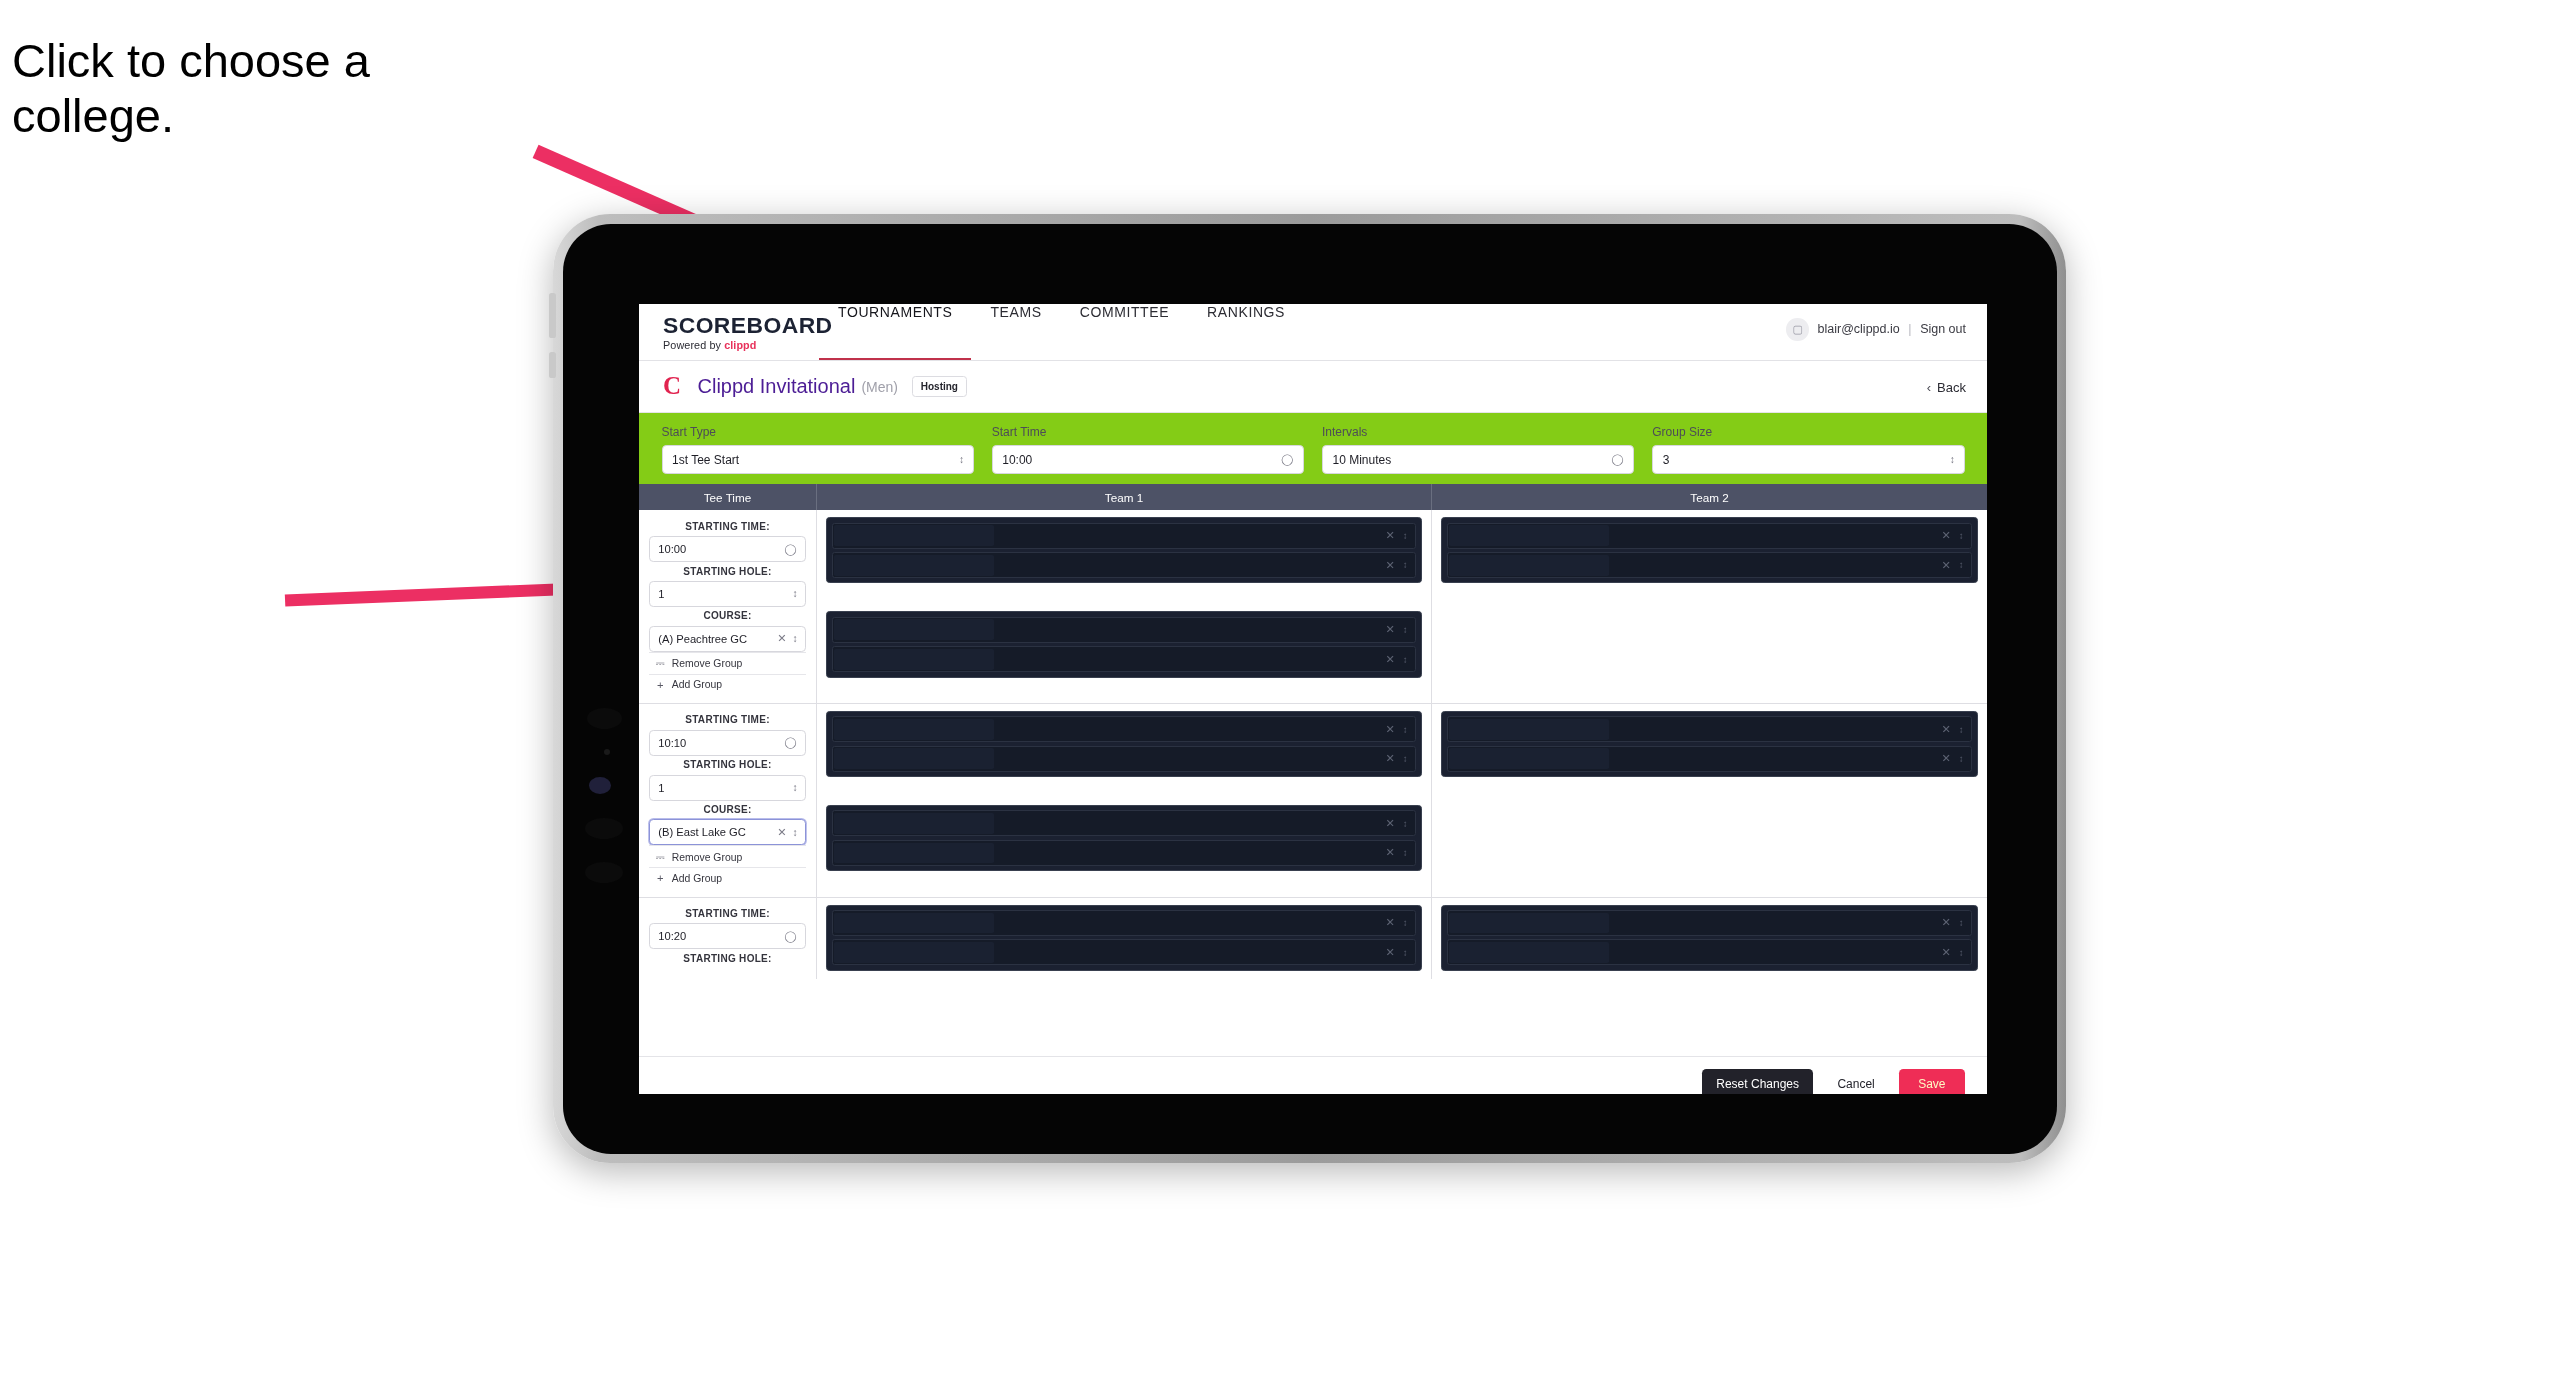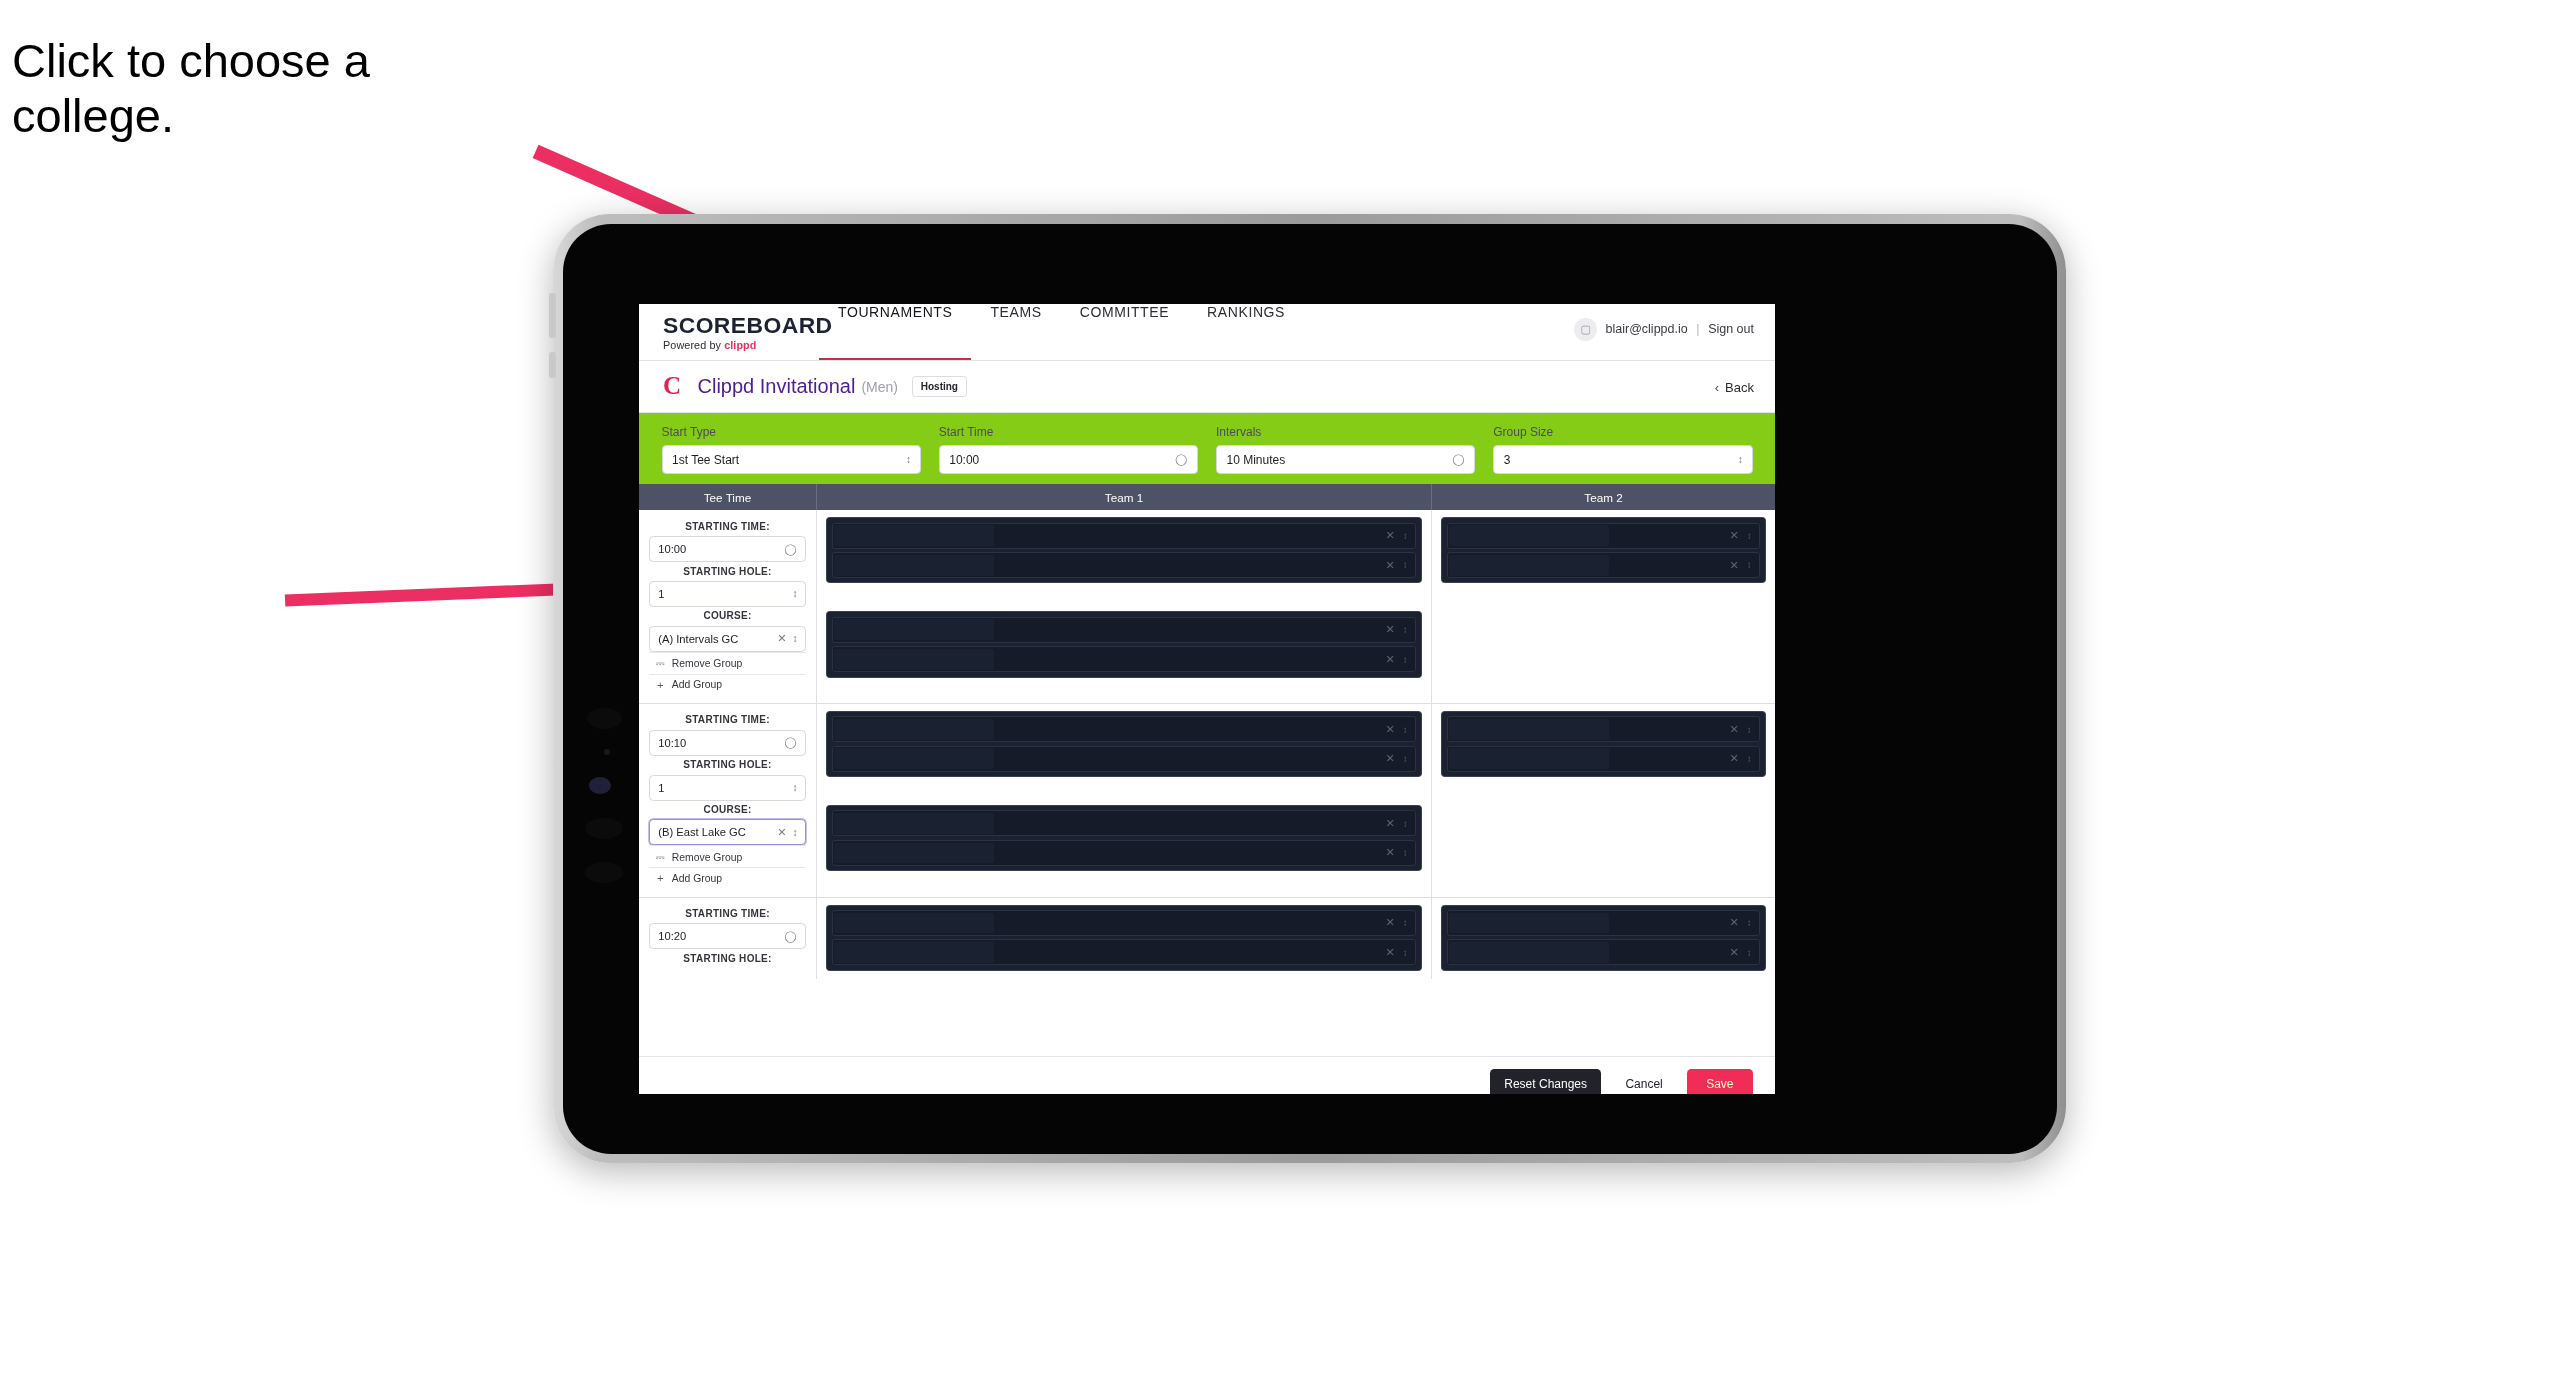--- a/index.html
+++ b/index.html
@@ -48,21 +48,21 @@
   #dev-cam    { left: 24px; top: 484px; width: 35px; height: 21px; }
   #dev-pin    { left: 41px; top: 525px; width: 6px;  height: 6px; background:#1a1a1a; }
   #dev-sensor { left: 26px; top: 553px; width: 22.5px; height: 17.3px; background:#20203a; }
   #dev-spk1   { left: 22.5px; top: 594px; width: 38px; height: 21px; }
   #dev-spk2   { left: 22.5px; top: 638px; width: 38px; height: 21px; }
 
   
   #app {
     position: absolute;
     left: 639px; top: 304px;
-    width: 1136px; height: 790px;
+    width: 1348px; height: 790px;
     background: #ffffff;
     overflow: hidden;
   }
 
   
   #topnav {
     position: relative;
     height: 57px;
     background: #fff;
     border-bottom: 1.7px solid #e2e2e6;
@@ -339,21 +339,21 @@
             <span class="val">10:00</span>
             <span class="ico">◯</span>
           </div>
           <div class="mini-label">STARTING HOLE:</div>
           <div class="mini-box">
             <span class="val">1</span>
             <span class="ico ico-stepper">↕</span>
           </div>
           <div class="mini-label">COURSE:</div>
           <div class="mini-box">
-            <span class="val">(A) Intervals GC</span>
+            <span class="val">(A) Peachtree GC</span>
             <span class="mini-actions">
               <span class="ico">✕</span>
               <span class="ico ico-stepper">↕</span>
             </span>
           </div>
           <div class="grp-link bordered">
             <span class="grp-ico">⎓</span>
             <span>Remove Group</span>
           </div>
           <div class="grp-link bordered">

